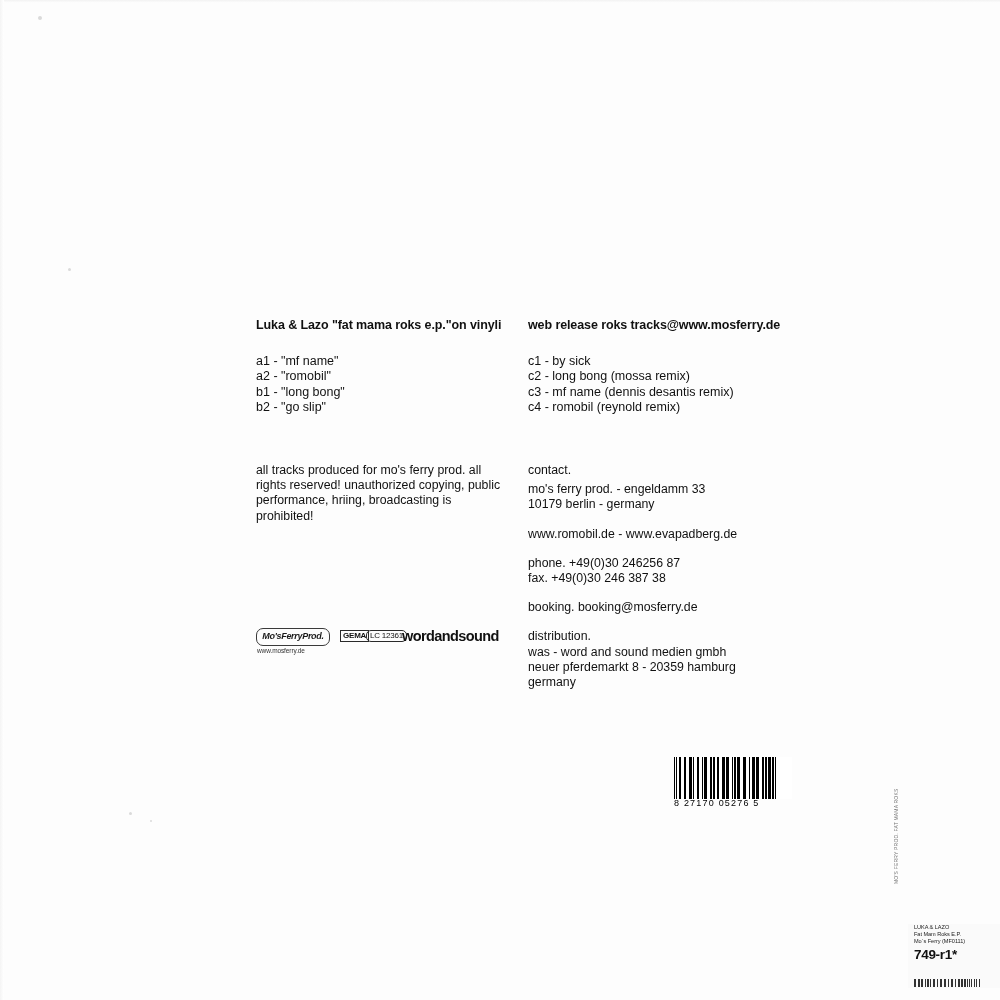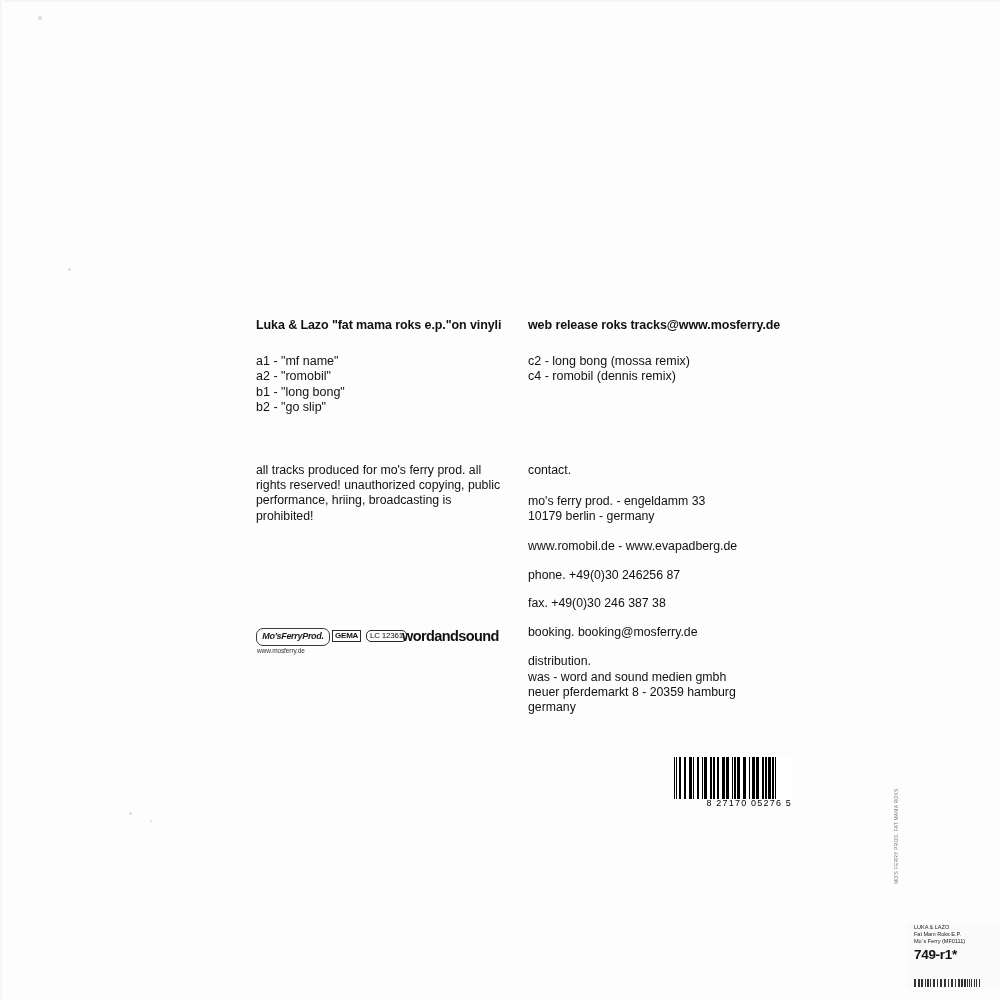--- a/index.html
+++ b/index.html
@@ -117,21 +117,21 @@
   .mosferry-url {
     position: absolute;
     left: 1px;
     top: 19px;
     font-size: 6.5px;
     color: #333;
     letter-spacing: -0.1px;
   }
   .gema {
     position: absolute;
-    left: 76px;
+    left: 84px;
     top: 2px;
     font-size: 8px;
     font-weight: bold;
     border: 1px solid #2a2a2a;
     padding: 0px 2px;
     line-height: 10px;
     letter-spacing: -0.2px;
   }
   .lccode {
     position: absolute;
@@ -178,21 +178,21 @@
     height: 42px;
   }
   .barcode-digits {
     position: absolute;
     left: 0;
     top: 41px;
     width: 118px;
     font-size: 9px;
     letter-spacing: 1.2px;
     color: #000;
-    text-align: right;
+    text-align: left;
     font-family: "Liberation Sans", sans-serif;
   }
 
   
   .sticker {
     position: absolute;
     left: 908px;
     top: 924px;
     width: 92px;
     height: 64px;
@@ -259,29 +259,31 @@
     <p class="trk">b1 - "long bong"</p>
     <p class="trk">b2 - "go slip"</p>
 
     <div class="block2">
       <p class="para">all tracks produced for mo's ferry prod. all rights reserved! unauthorized copying, public performance, hriing, broadcasting is prohibited!</p>
     </div>
   </div>
 
   <div class="col-right">
     <p class="hdr">web release roks tracks@www.mosferry.de</p>
+    <p class="trk">c1 - by sick</p>
     <p class="trk">c2 - long bong (mossa remix)</p>
-    <p class="trk">c4 - romobil (dennis remix)</p>
+    <p class="trk">c3 - mf name (dennis desantis remix)</p>
+    <p class="trk">c4 - romobil (reynold remix)</p>
 
     <div class="block2">
-      <p class="para" style="margin-bottom:16px;">contact.</p>
+      <p class="para" style="margin-bottom:4px;">contact.</p>
       <p class="para" style="margin-bottom:0;">mo's ferry prod. - engeldamm 33</p>
       <p class="para">10179 berlin - germany</p>
       <p class="para">www.romobil.de - www.evapadberg.de</p>
-      <p class="para" style="margin-bottom:13px;">phone. +49(0)30 246256 87</p>
+      <p class="para" style="margin-bottom:0;">phone. +49(0)30 246256 87</p>
       <p class="para">fax. +49(0)30 246 387 38</p>
       <p class="para">booking. booking@mosferry.de</p>
       <p class="para" style="margin-bottom:0;">distribution.</p>
       <p class="para" style="margin-bottom:0;">was - word and sound medien gmbh</p>
       <p class="para" style="margin-bottom:0;">neuer pferdemarkt 8 - 20359 hamburg</p>
       <p class="para">germany</p>
     </div>
   </div>
 
 </div>

